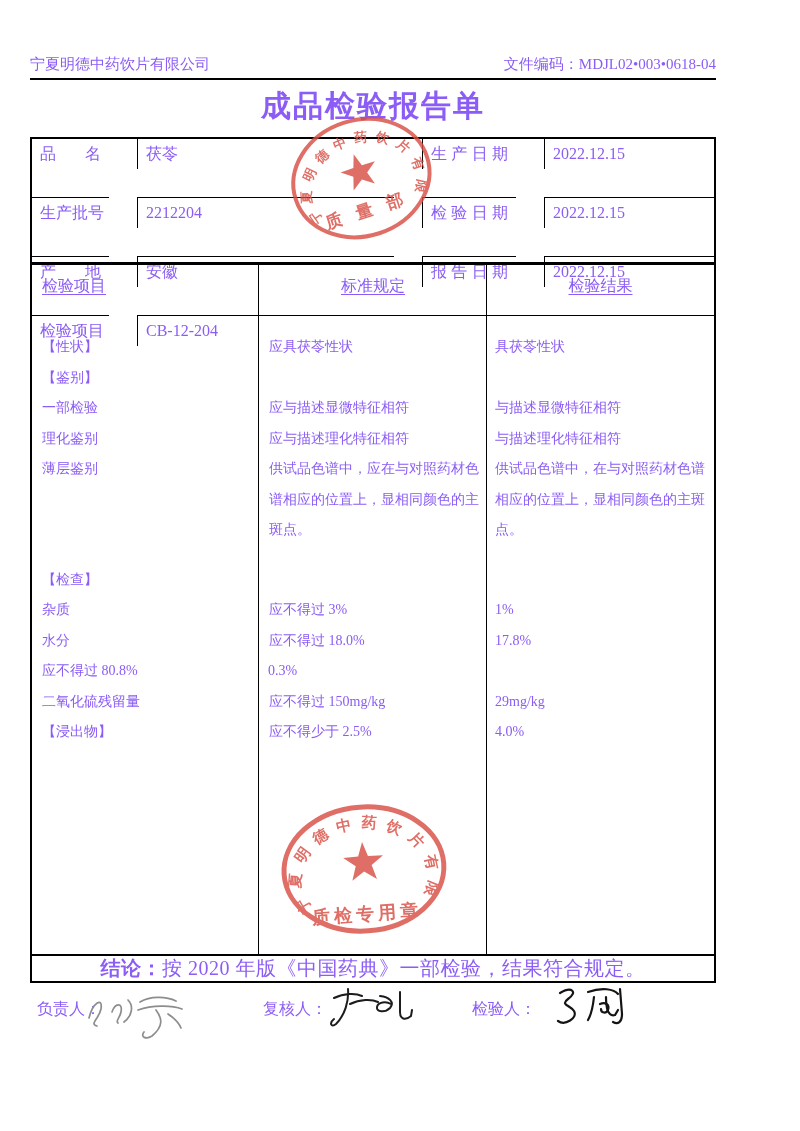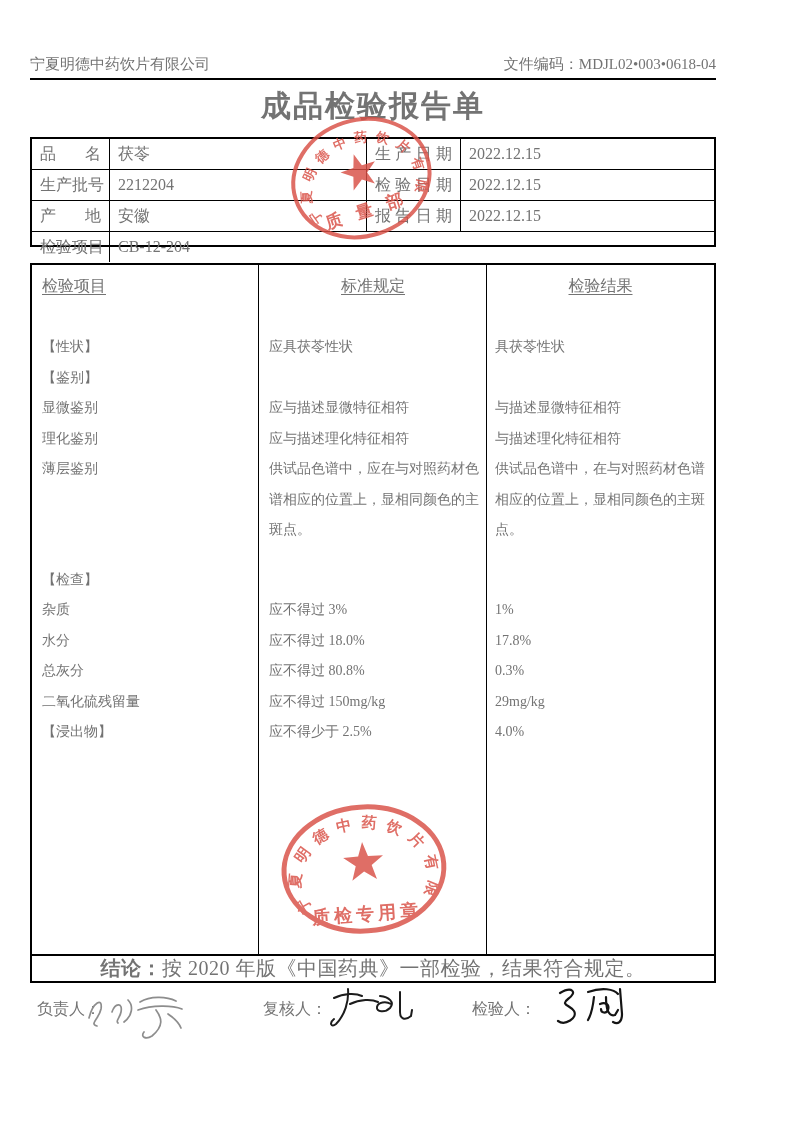--- a/index.html
+++ b/index.html
@@ -1,38 +1,39 @@
 <!DOCTYPE html>
 <html><head>
 <meta charset="utf-8">
 <style>
   * { margin:0; padding:0; box-sizing:border-box; }
   html,body { background:#ffffff; }
   .page {
     position:relative; width:800px; height:1131px; background:#ffffff;
-    font-family:"Liberation Serif","DejaVu Serif",serif; color:#737373;
+    font-family:"Liberation Serif","DejaVu Serif",serif; color:#8b5cf6;
     overflow:hidden;
   }
   
   .doc-header {
     position:absolute; left:30px; top:54px; width:686px; height:26px;
     border-bottom:2px solid #000;
     display:flex; justify-content:space-between; align-items:flex-end;
     padding-bottom:4px; font-size:15px;
   }
   .doc-title {
     position:absolute; left:30px; top:86px; width:686px;
     text-align:center; font-size:30px; font-weight:bold; letter-spacing:2px;
   }
   
   .info-table {
-    position:absolute; left:30px; top:137px; width:686px; height:110px;
+    position:absolute; left:30px; top:137px; width:686px; height:127px;
     border:2px solid #000; font-size:16px;
     display:grid; grid-template-columns:77px 257px 94px 1fr;
     grid-template-rows:repeat(4,1fr);
+    gap:28px;
   }
   .info-cell { border-left:1px solid #000; border-top:1px solid #000;
     display:flex; align-items:center; padding:0 8px; white-space:nowrap; }
   .info-cell.no-l { border-left:none; }
   .info-cell.no-t { border-top:none; }
   .info-cell.justify { display:block; line-height:30px;
     text-align:justify; text-align-last:justify; }
   .info-cell.span3 { grid-column:2 / 5; }
   
   .main-table {
@@ -118,21 +119,21 @@
         <div class="c-item">【性状】</div>
         <div class="c-std">应具茯苓性状</div>
         <div class="c-res">具茯苓性状</div>
       </div>
       <div class="mt-row">
         <div class="c-item">【鉴别】</div>
         <div class="c-std"></div>
         <div class="c-res"></div>
       </div>
       <div class="mt-row">
-        <div class="c-item">显微鉴别</div>
+        <div class="c-item">一部检验</div>
         <div class="c-std">应与描述显微特征相符</div>
         <div class="c-res">与描述显微特征相符</div>
       </div>
       <div class="mt-row">
         <div class="c-item">理化鉴别</div>
         <div class="c-std">应与描述理化特征相符</div>
         <div class="c-res">与描述理化特征相符</div>
       </div>
       <div class="mt-row">
         <div class="c-item">薄层鉴别</div>
@@ -148,21 +149,20 @@
         <div class="c-item">杂质</div>
         <div class="c-std">应不得过 3%</div>
         <div class="c-res">1%</div>
       </div>
       <div class="mt-row">
         <div class="c-item">水分</div>
         <div class="c-std">应不得过 18.0%</div>
         <div class="c-res">17.8%</div>
       </div>
       <div class="mt-row">
-        <div class="c-item">总灰分</div>
         <div class="c-std">应不得过 80.8%</div>
         <div class="c-res">0.3%</div>
       </div>
       <div class="mt-row">
         <div class="c-item">二氧化硫残留量</div>
         <div class="c-std">应不得过 150mg/kg</div>
         <div class="c-res">29mg/kg</div>
       </div>
       <div class="mt-row">
         <div class="c-item">【浸出物】</div>

